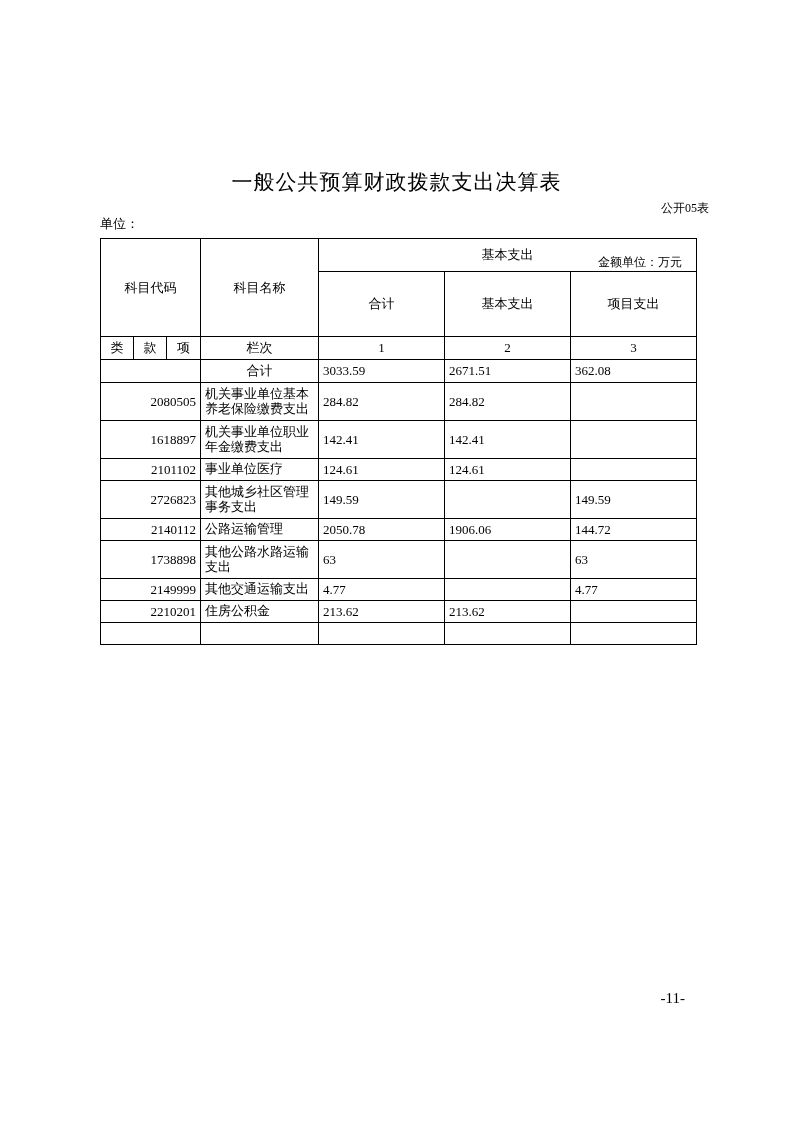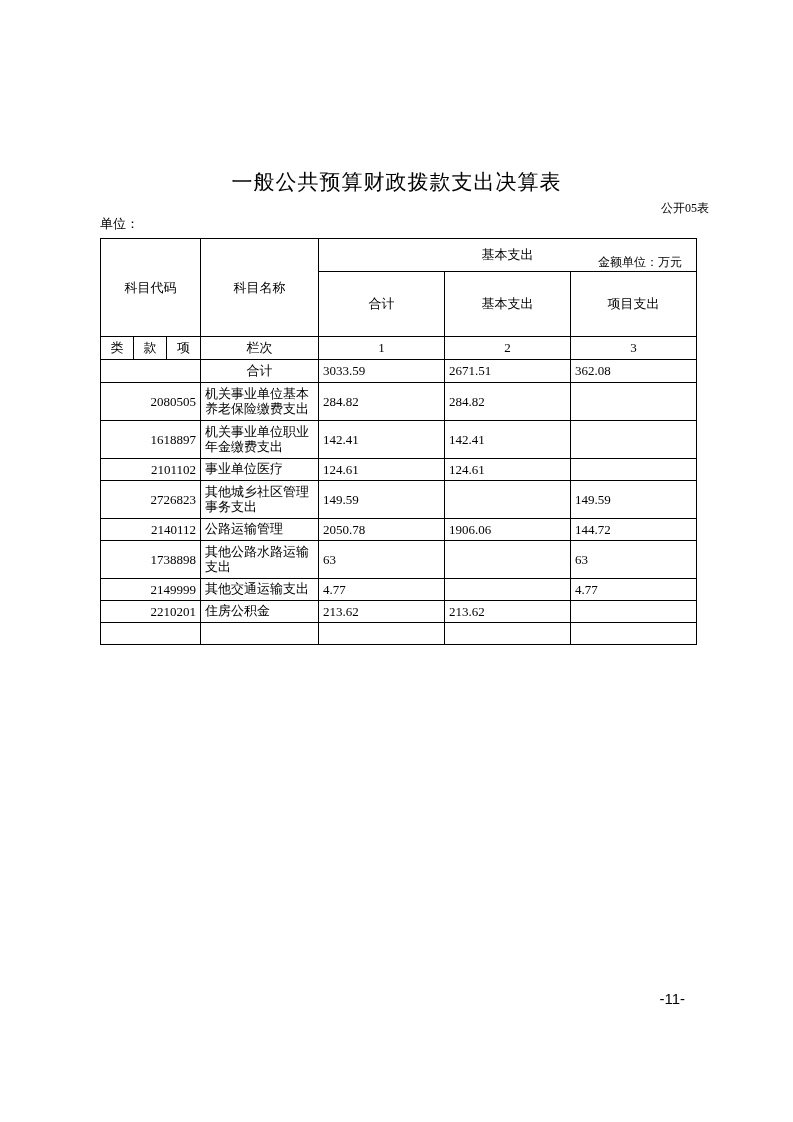--- a/index.html
+++ b/index.html
@@ -77,21 +77,21 @@
     position: absolute;
     left: 100px;
     top: 636px;
     font-size: 13px;
   }
   .pagenum {
     position: absolute;
     right: 108px;
     top: 990px;
     font-size: 15px;
-    font-family: Liberation Sans, sans-serif;
+    font-family: Liberation Serif, serif;
   }
   .code-cell { font-size: 13px; padding-left: 6px; text-align: right; }
   .name-cell { font-size: 13px; padding-left: 6px; line-height: 1.15; }
   .val-cell { font-size: 13px; padding-left: 6px; }
 </style>
 </head>
 <body>
 
 <div class="page">
 

